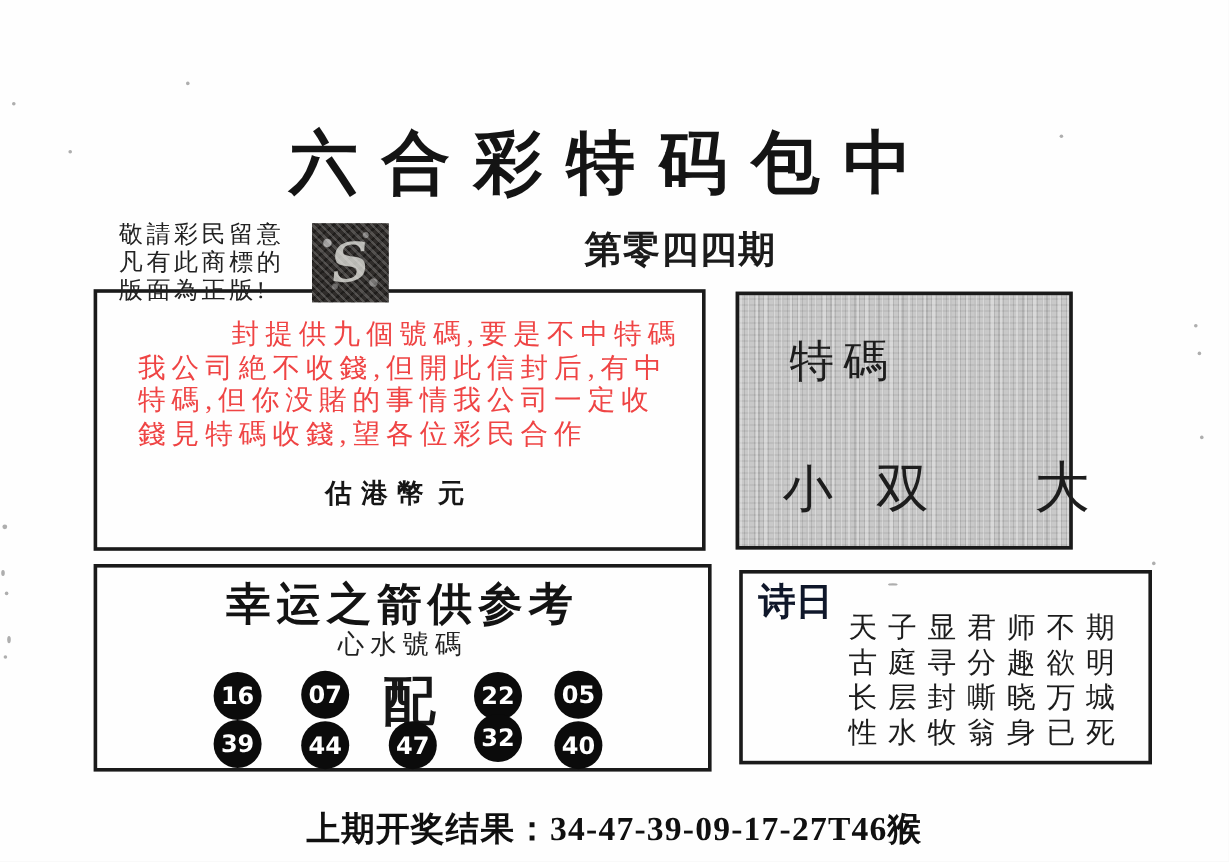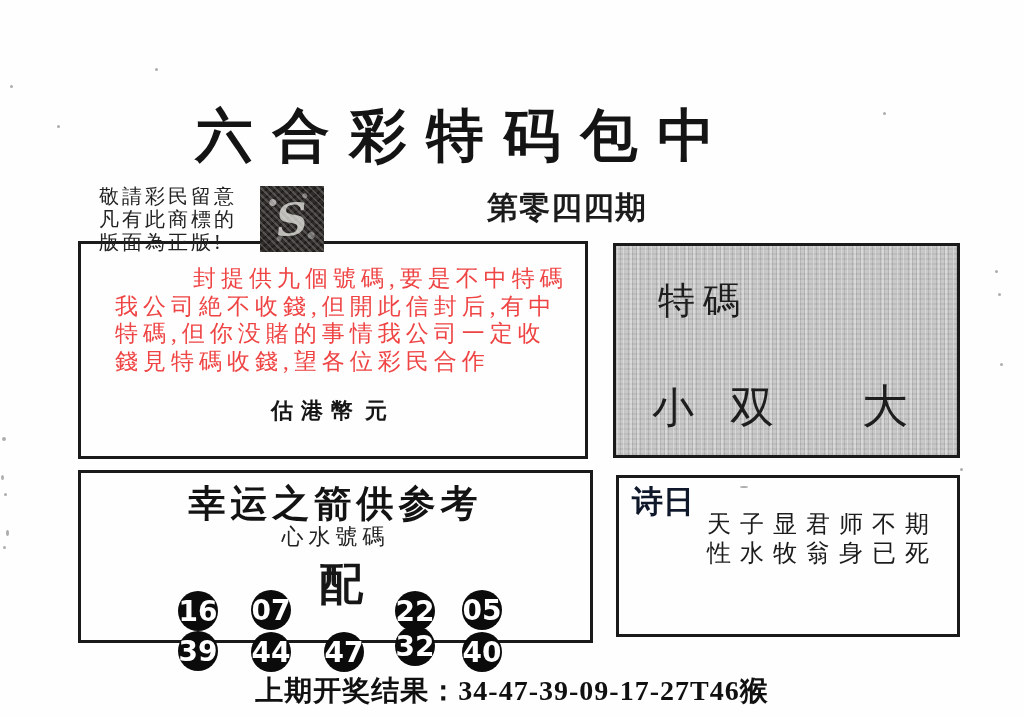--- a/index.html
+++ b/index.html
@@ -3,24 +3,24 @@
 <meta charset="utf-8">
 <style>
   html,body{margin:0;padding:0;}
   body{background:#e8e8e8;font-family:"Liberation Sans",sans-serif;}
   #page{
     position:relative;width:1024px;height:718px;background:#fefefe;
     overflow:hidden;color:#161616;
   }
   
   .main-title{
-    position:absolute;left:180px;top:98px;width:570px;
+    position:absolute;left:210px;top:98px;width:570px;
     font-family:Liberation Sans, sans-serif;
     font-size:57px;font-weight:900;letter-spacing:20px;white-space:nowrap;
-    color:#141414;text-align:center;
+    color:#141414;text-align:right;
   }
   .issue-no{
     position:absolute;left:487px;top:187px;width:170px;
     font-family:"Liberation Serif",serif;
     font-size:31px;font-weight:700;letter-spacing:1px;white-space:nowrap;color:#1b1b1b;
   }
   .notice{
     position:absolute;left:99px;top:185px;z-index:3;
     font-family:"Liberation Serif",serif;
     font-size:20px;line-height:23px;letter-spacing:3px;color:#222;
@@ -38,21 +38,21 @@
     display:flex;align-items:center;justify-content:center;
   }
   .stamp span{
     font-family:"DejaVu Serif",serif;font-style:italic;font-weight:700;
     font-size:44px;color:rgba(235,235,230,.75);transform:rotate(-6deg);
   }
   
   .box{position:absolute;box-sizing:border-box;border:3px solid #1a1a1a;background:#fefefe;}
   #offer-box{left:78px;top:241px;width:510px;height:218px;z-index:2;background:transparent;}
   #bet-box{
-    left:613px;top:243px;width:347px;height:215px;
+    left:613px;top:243px;width:281px;height:215px;
     background-color:#c9c9c9;
     background-image:
       repeating-linear-gradient(90deg, rgba(0,0,0,.10) 0 1px, transparent 1px 4px),
       repeating-linear-gradient(90deg, rgba(255,255,255,.30) 0 2px, transparent 2px 7px),
       repeating-linear-gradient(0deg, rgba(0,0,0,.06) 0 2px, transparent 2px 5px);
   }
   #lucky-box{left:78px;top:470px;width:515px;height:173px;}
   #poem-box{left:616px;top:475px;width:344px;height:162px;}
   
   .offer-text{
@@ -81,21 +81,21 @@
     font-family:"Liberation Sans",sans-serif;font-size:37px;font-weight:900;
     letter-spacing:5px;color:#131313;
   }
   .lucky-sub{
     position:absolute;left:0;top:49px;width:100%;text-align:center;
     font-family:"Liberation Serif",serif;font-size:22px;letter-spacing:5px;color:#222;
   }
   .ball{
     position:absolute;width:40px;height:40px;border-radius:50%;
     background:#0b0b0b;color:#fff;display:flex;align-items:center;justify-content:center;
-    font-family:"DejaVu Sans",sans-serif;font-size:28px;font-weight:700;letter-spacing:0;margin-top:31px;
+    font-family:"DejaVu Sans",sans-serif;font-size:20px;font-weight:700;letter-spacing:0;
   }
   .pei{
     position:absolute;left:238px;top:82px;
     font-family:"Liberation Serif",serif;font-size:44px;font-weight:700;color:#161616;
   }
   
   .poem-title{
     position:absolute;left:13px;top:3px;
     font-family:"Liberation Sans",sans-serif;font-size:31px;font-weight:900;color:#0f172a;
   }
@@ -164,20 +164,22 @@
     <div class="ball" style="left:170px;top:128px;">44</div>
     <div class="ball" style="left:243px;top:128px;">47</div>
     <div class="ball" style="left:314px;top:122px;">32</div>
     <div class="ball" style="left:381px;top:128px;">40</div>
   </div>
 
   <div class="box" id="poem-box">
     <div class="poem-title">诗日</div>
     <div class="poem-lines">
       <div>天子显君师不期</div>
+      <div>古庭寻分趣欲明</div>
+      <div>长层封嘶晓万城</div>
       <div>性水牧翁身已死</div>
     </div>
   </div>
 
   <div class="footer-line">
     <span>上期开奖结果：</span><span>34-47-39-09-17-27T46猴</span>
   </div>
 
   <div class="speck" style="left:2px;top:437px;width:4px;height:4px;"></div>
   <div class="speck" style="left:1px;top:475px;width:3px;height:5px;"></div>

